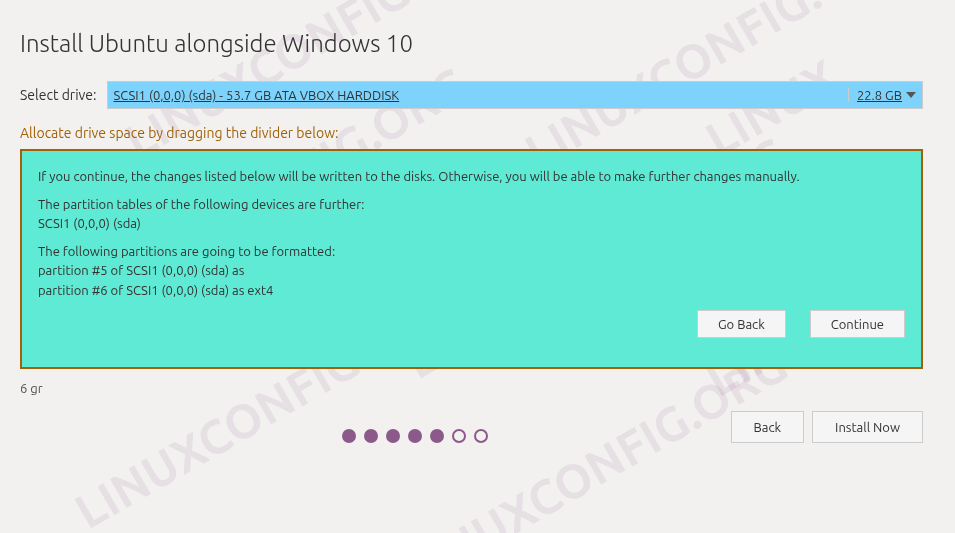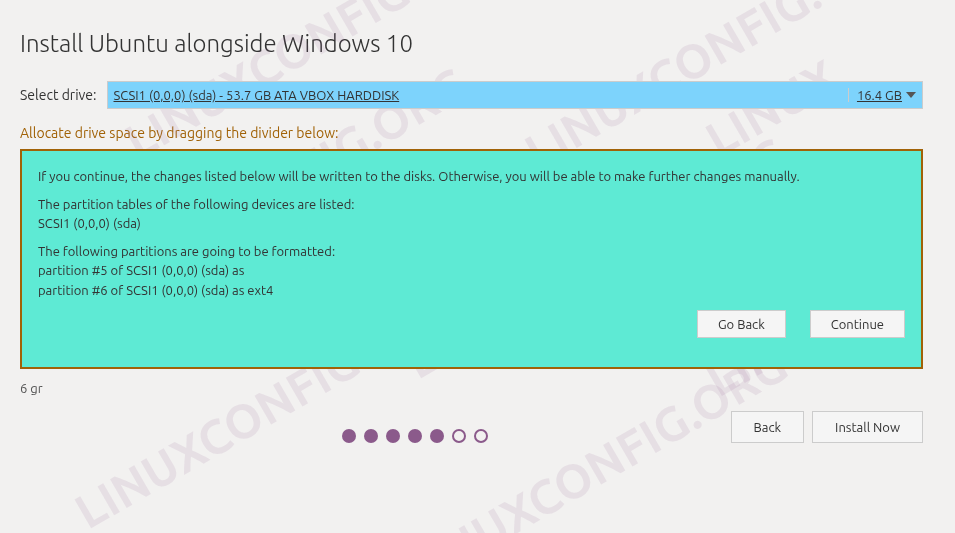--- a/index.html
+++ b/index.html
@@ -225,33 +225,33 @@
 
 <div class="main-container">
 
   <h1 class="page-title">Install Ubuntu alongside Windows 10</h1>
 
   <div class="select-drive-row">
     <span class="select-drive-label">Select drive:</span>
     <div class="drive-select-wrapper">
       <span class="drive-select-text">SCSI1 (0,0,0) (sda) - 53.7 GB ATA VBOX HARDDISK</span>
       <div class="drive-size-area">
-        <span class="drive-size-text">16.4 GB</span>
+        <span class="drive-size-text">22.8 GB</span>
         <span class="chevron-down"></span>
       </div>
     </div>
   </div>
 
   <div class="allocate-label">Allocate drive space by dragging the divider below:</div>
 
   <div class="dialog-overlay">
     <div class="dialog-text">
       <p>If you continue, the changes listed below will be written to the disks. Otherwise, you will be able to make further changes manually.</p>
       <p>
-        <span>The partition tables of the following devices are listed:</span><br>
+        <span>The partition tables of the following devices are further:</span><br>
         <span>  SCSI1 (0,0,0) (sda)</span>
       </p>
       <p>
         <span>The following partitions are going to be formatted:</span><br>
         <span>  partition #5 of SCSI1 (0,0,0) (sda) as</span><br>
         <span>  partition #6 of SCSI1 (0,0,0) (sda) as ext4</span>
       </p>
     </div>
     <div class="dialog-buttons-row">
       <button class="btn">Go Back</button>

